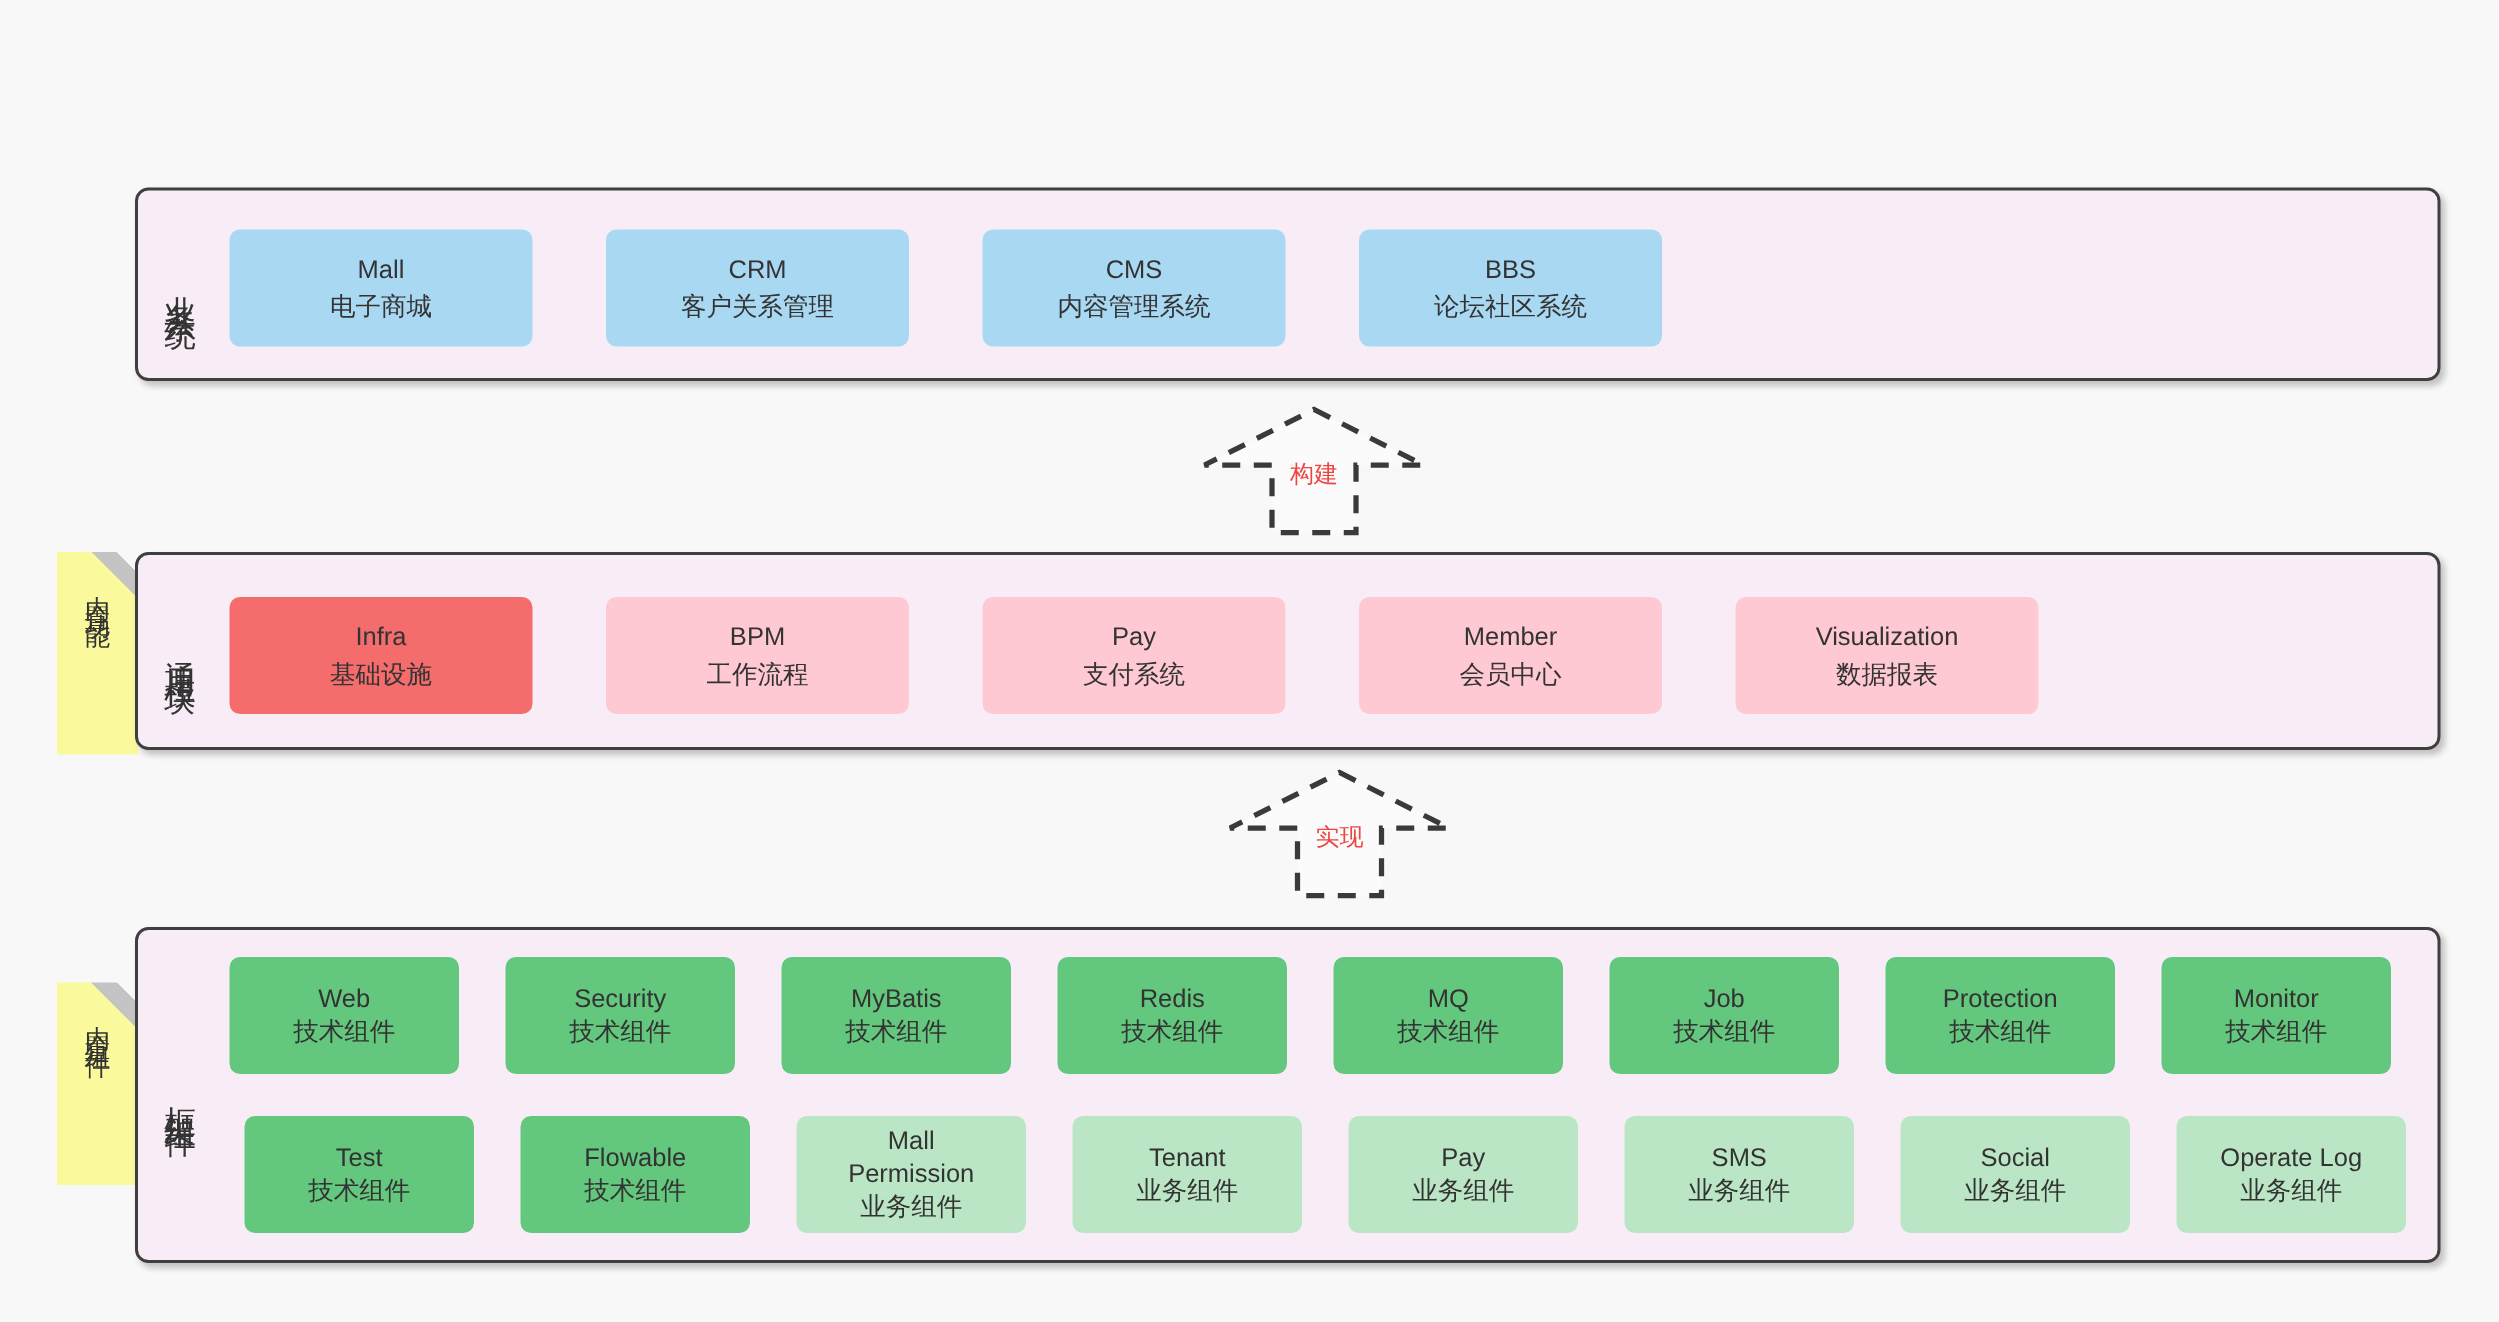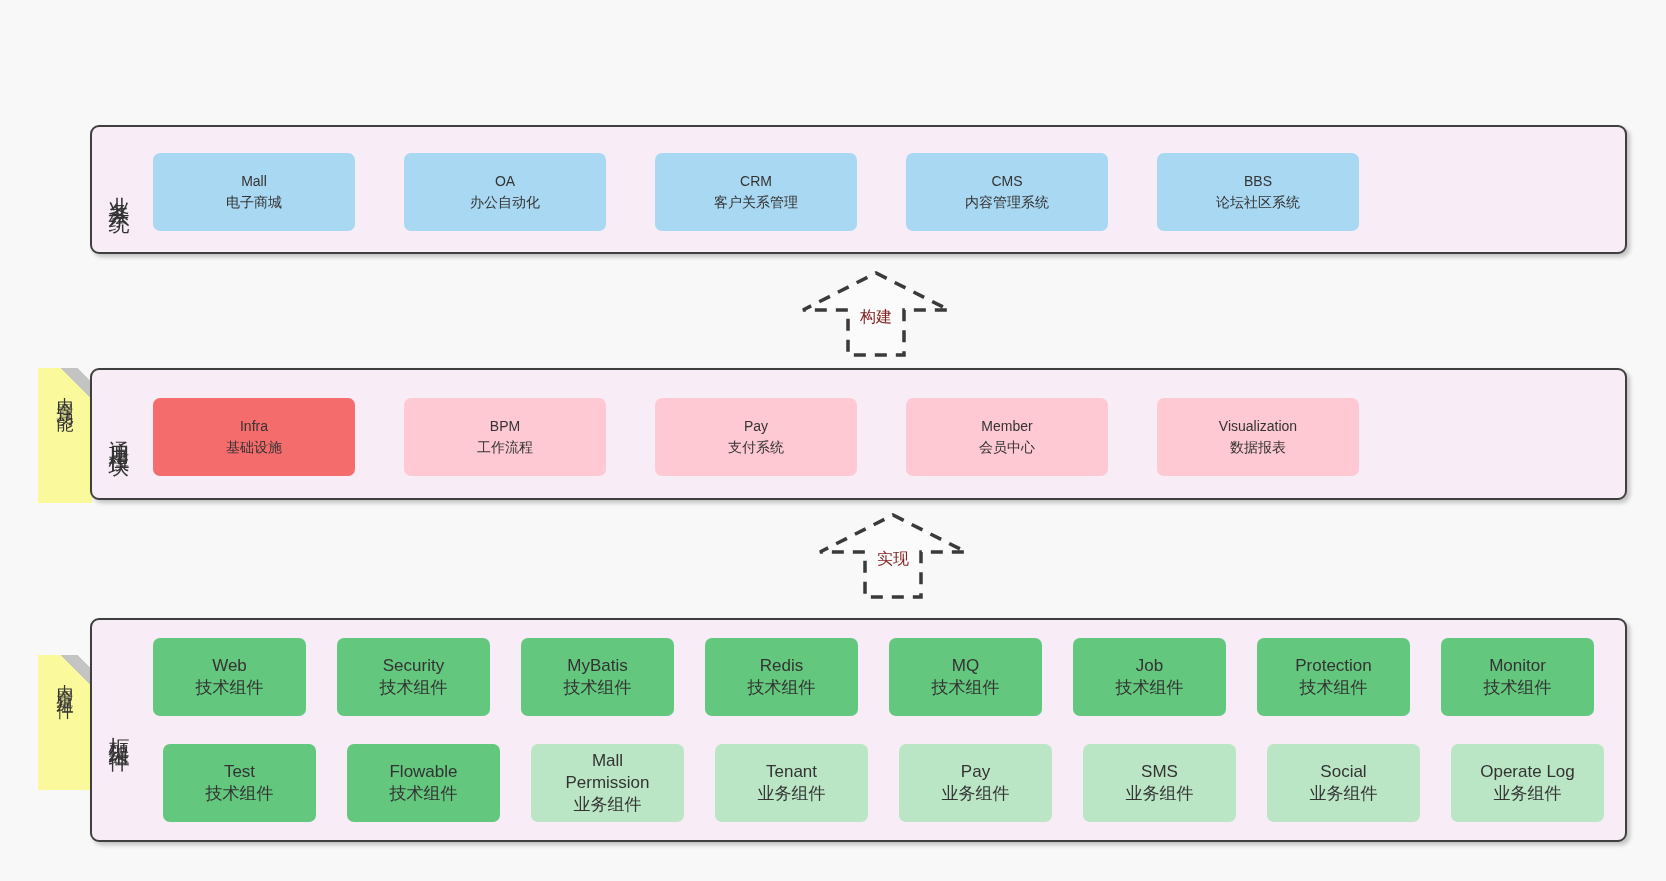--- a/index.html
+++ b/index.html
@@ -56,21 +56,21 @@
   .framework .row-1 { top: 18px; }
   .framework .row-2 { top: 124px; margin-left: 10px; }
 
   .box {
     display: flex;
     flex-direction: column;
     align-items: center;
     justify-content: center;
     text-align: center;
     border-radius: 7px;
-    font-size: 14px;
+    font-size: 17px;
     line-height: 1.5;
   }
   .row6 .box { width: 202px; height: 78px; }
   .row8 .box { width: 153px; height: 78px; line-height: 1.3; padding: 0 22px; font-size: 17px; }
   .box .t, .box .s { display: block; }
 
   .blue       { background: #a9d8f2; }
   .red        { background: #f56c6c; }
   .pink       { background: #fec9d2; }
   .green      { background: #63c77d; }
@@ -109,39 +109,35 @@
   .arrow.implement { left: 817px; top: 511px; }
   .arrow svg { display: block; width: 100%; height: 100%; }
   .arrow-label {
     position: absolute;
     left: 50%;
     top: 48px;
     transform: translate(-50%, -50%);
     background: #fbfbfb;
     padding: 1px 4px;
     font-size: 16px;
-    color: #7f1d1d;
+    color: #ef4444;
     white-space: nowrap;
   }
 </style>
 </head>
 <body>
 
 <div class="canvas">
 
   <section class="container business">
     <div class="v-label">业务系统</div>
     <div class="row row6">
       <div class="box blue">
         <span class="t">Mall</span>
         <span class="s">电子商城</span>
-      </div>
-      <div class="box blue">
-        <span class="t">OA</span>
-        <span class="s">办公自动化</span>
       </div>
       <div class="box blue">
         <span class="t">CRM</span>
         <span class="s">客户关系管理</span>
       </div>
       <div class="box blue">
         <span class="t">CMS</span>
         <span class="s">内容管理系统</span>
       </div>
       <div class="box blue">

